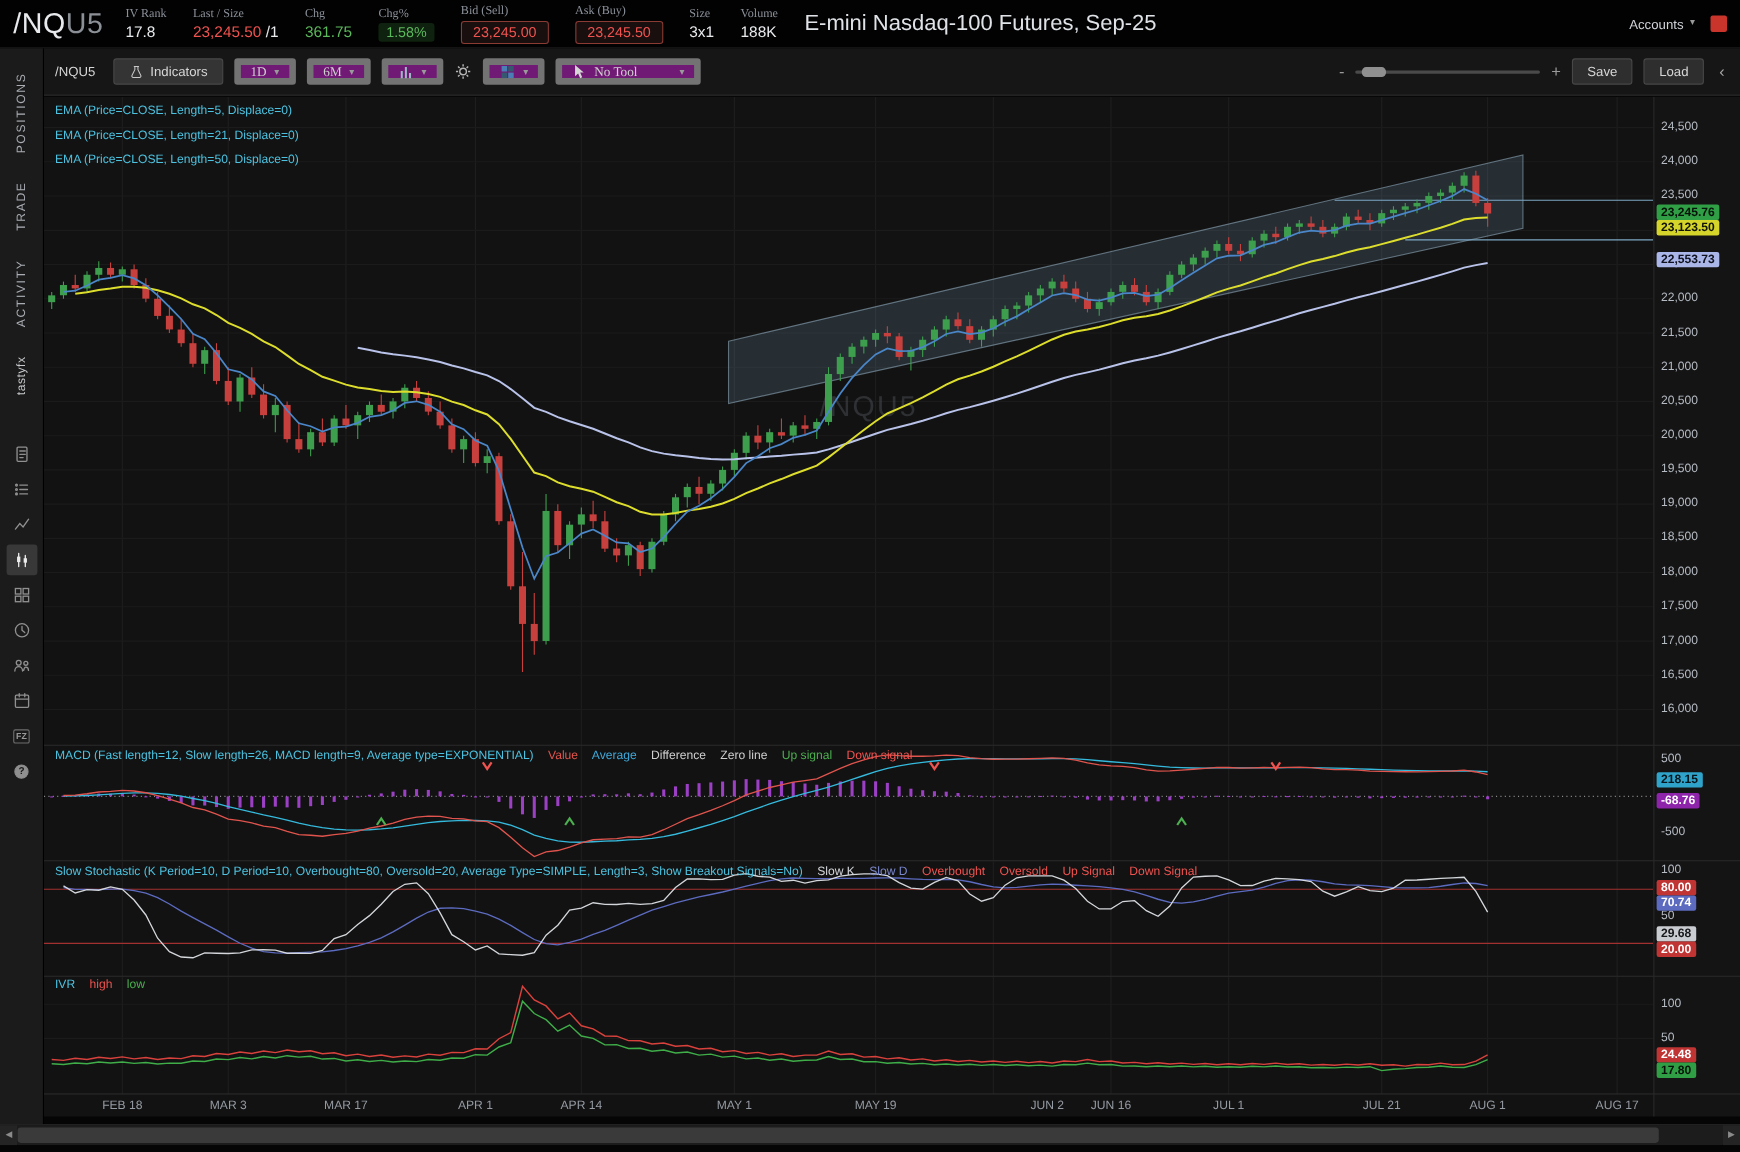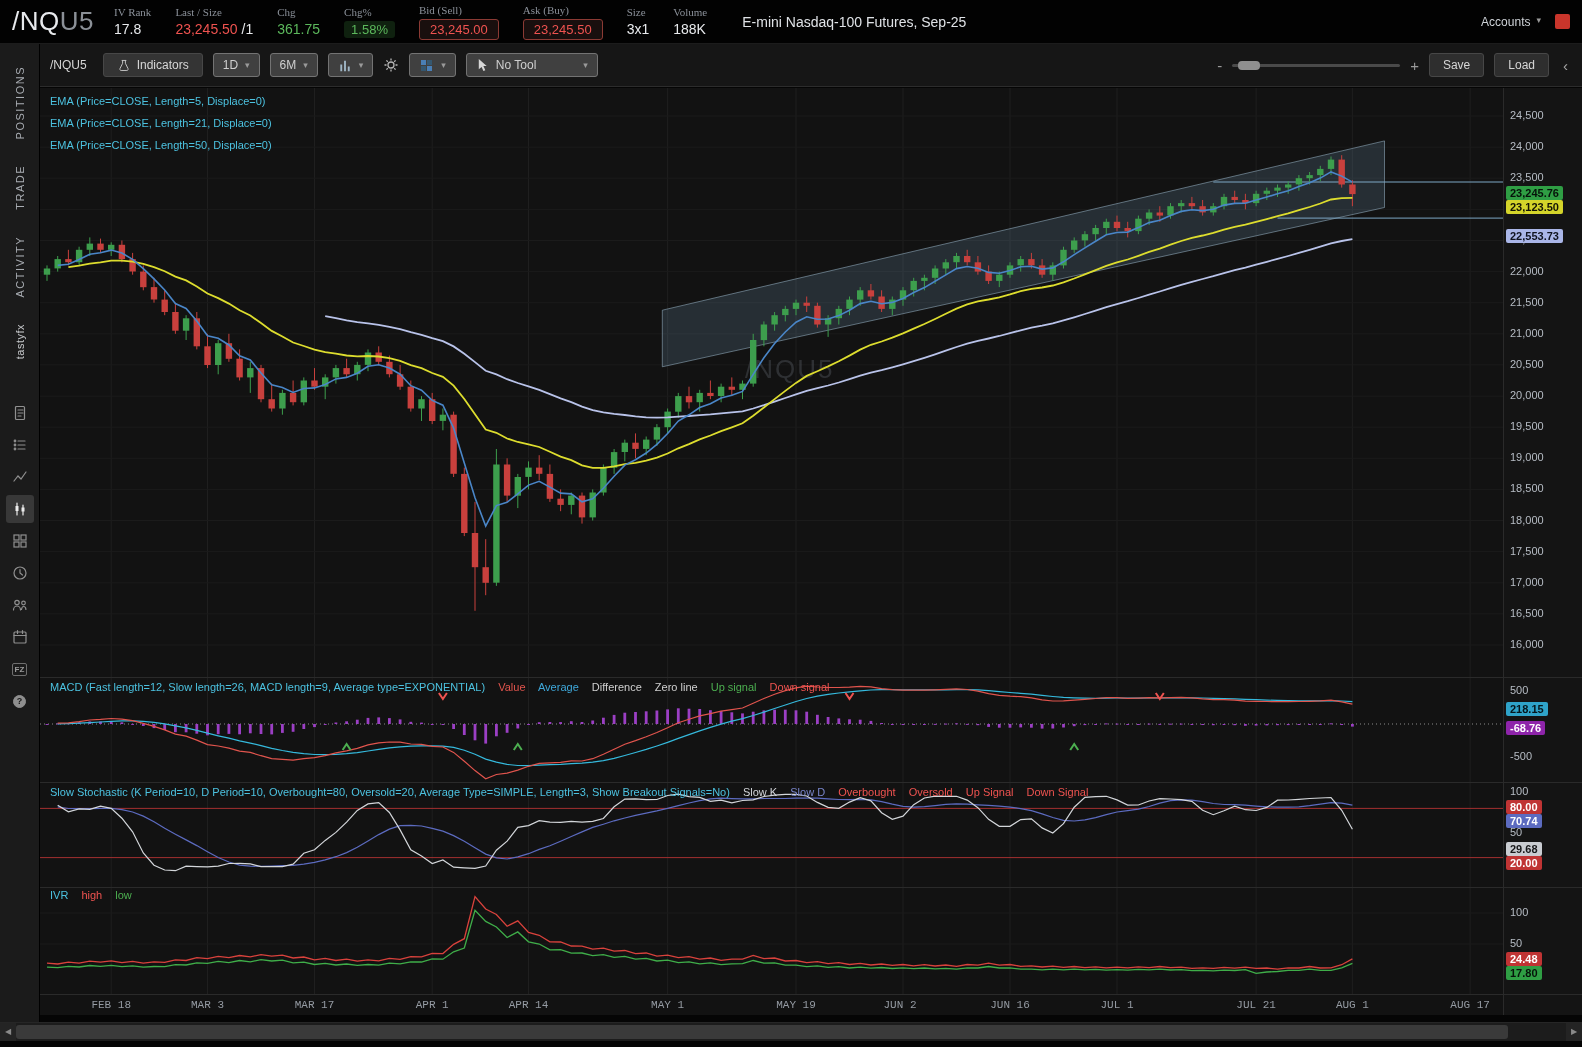--- a/index.html
+++ b/index.html
@@ -13,21 +13,21 @@
   .sym { font-size:26px; color:#e8eaed; margin-right:20px; letter-spacing:0.5px; }
   .sym .dim { color:#8b9097; }
   .hfield { display:flex; flex-direction:column; gap:3px; margin-right:24px; align-items:flex-start; }
   .hlabel { font-size:11px; color:#8b919a; white-space:nowrap;font-family:Liberation Serif, serif; }
   .hval { font-size:14px; color:#e8eaed; white-space:nowrap; }
   .red { color:#ef5350; }
   .grn { color:#5cb85c; }
   .pct-pill { background:rgba(76,175,80,.18); color:#5cb85c; padding:1px 7px; border-radius:3px; font-size:13px; }
   .pricebox { border:1px solid #8b3a34; background:#190f0e; color:#ef5350; font-size:13px;
     padding:2px 10px; border-radius:3px; }
-  .hdesc { font-size:14px; color:#dfe2e6; margin-left:11px; white-space:nowrap; }
+  .hdesc { font-size:20px; color:#dfe2e6; margin-left:0; white-space:nowrap; }
   .accounts { margin-left:auto; display:flex; align-items:flex-start; gap:6px; font-size:12px; color:#cfd3d8; cursor:pointer; }
   .accounts .chev { font-size:9px; color:#9a9a9a; }
   .alert-sq { width:15px; height:15px; background:#c9352b; border-radius:2px; margin-left:14px; }
 
   
   #rail { position:absolute; left:0; top:44px; width:40px; height:978px; background:#1b1b1b;
     border-right:1px solid #000; display:flex; flex-direction:column; align-items:center; padding-top:22px; }
   .rail-tab { writing-mode:vertical-rl; transform:rotate(180deg); font-size:11px; letter-spacing:1.5px;
     color:#a9adb3; margin-bottom:26px; cursor:pointer; white-space:nowrap; }
   .rail-tab.brand { color:#c7c9cc; letter-spacing:0.5px; }
@@ -38,22 +38,22 @@
   .rail-txt { font-size:8px; font-weight:bold; color:#9a9a9a; border:1px solid #6f6f6f; border-radius:2px; padding:1px 2px; }
   .rail-txt.round { border-radius:50%; width:13px; height:13px; line-height:11px; text-align:center; padding:0;
     font-size:9px; background:#8f8f8f; color:#1a1a1a; border-color:#8f8f8f; }
 
   
   #tbar { position:absolute; left:40px; top:44px; width:1542px; height:43px; background:#161616;
     border-bottom:1px solid #2c2c2c; display:flex; align-items:center; gap:10px; padding:0 10px; }
   .tb-sym { font-size:12px; color:#d6d6d6; margin-right:6px; }
   .tb-btn { display:flex; align-items:center; gap:6px; background:#2e2e2e; border:1px solid #474747;
     color:#d6d6d6; height:24px; padding:0 13px; border-radius:3px; font-size:12px; cursor:pointer; }
-  .tb-dd { display:flex; align-items:center; gap:7px; background:#404040; border:1px solid #737373;
-    color:#cfcfcf; height:24px; padding:0 9px; border-radius:3px; font-size:12px; cursor:pointer; }
+  .tb-dd { display:flex; align-items:center; gap:7px; background:#701a75; border:6px solid #737373;
+    color:#cfcfcf; height:24px; padding:0 9px; border-radius:3px; font-size:12px; cursor:pointer;font-family:Liberation Serif, serif; }
   .tb-dd .chev, .tb-btn .chev { font-size:9px; color:#9a9a9a; }
   .tb-icon { background:none; border:none; color:#b5b5b5; cursor:pointer; height:24px; display:flex; align-items:center; }
   .tool-dd { width:132px; }
   .tool-dd .chev { margin-left:auto; }
   .tb-spacer { flex:1; }
   .zoomsym { color:#9a9a9a; font-size:15px; cursor:pointer; }
   .zoom-track { width:168px; height:3px; background:#4a4a4a; border-radius:2px; position:relative; cursor:pointer; }
   .zoom-handle { position:absolute; left:6px; top:-3px; width:22px; height:9px; background:#8f8f8f; border-radius:4px; }
   .collapse { background:none; border:none; color:#a5a5a5; font-size:15px; cursor:pointer; padding:0 4px; }
 
@@ -61,21 +61,21 @@
   #plots-bg { position:absolute; left:40px; top:88px; width:1463px; height:927px; background:#121212; }
   #main-plot  { position:absolute; left:40px; top:88px;  width:1463px; height:590px; }
   #macd-plot  { position:absolute; left:40px; top:678px; width:1463px; height:105px; }
   #stoch-plot { position:absolute; left:40px; top:783px; width:1463px; height:105px; }
   #ivr-plot   { position:absolute; left:40px; top:888px; width:1463px; height:107px; }
   #axis-col { position:absolute; left:1503px; top:88px; width:79px; height:927px; background:#141414;
     border-left:1px solid #2a2a2a; }
   .axlab { position:absolute; left:6px; font-size:11px; color:#b6bcc4; white-space:nowrap; }
   .bubble { position:absolute; left:2px; font-size:11px; padding:1px 4px; border-radius:2px; font-weight:bold; white-space:nowrap; }
   #time-axis { position:absolute; left:0; top:995px; width:1582px; height:20px; }
-  .tlab { position:absolute; top:4px; transform:translateX(-50%); font-size:11px; color:#959ba3; white-space:nowrap;font-family:Liberation Mono, monospace; }
+  .tlab { position:absolute; top:4px; transform:translateX(-50%); font-size:11px; color:#959ba3; white-space:nowrap; }
   .sep { position:absolute; left:40px; width:1542px; height:1px; background:#2a2a2a; }
 
   
   .legend { position:absolute; left:50px; font-size:11px; white-space:nowrap; z-index:5; }
   .legend span { margin-right:10px; }
   .ema-legend div { line-height:22px; color:#4cc2e0; }
   .lg-cyan{color:#4cc2e0} .lg-red{color:#e0544d} .lg-blue{color:#3fa9db} .lg-white{color:#cfcfcf}
   .lg-green{color:#4caf50} .lg-red2{color:#ef5350} .lg-gray{color:#d3d6da} .lg-indigo{color:#7986cb}
 
   
@@ -809,21 +809,21 @@
     <div class="bubble" style="top: 877.822px; background: rgb(47, 158, 68); color: rgb(6, 19, 10);">17.80</div>
   </div>
 <div id="time-axis">
     <span class="tlab" style="left: 111.2px;">FEB 18</span>
     <span class="tlab" style="left: 207.5px;">MAR 3</span>
     <span class="tlab" style="left: 314.5px;">MAR 17</span>
     <span class="tlab" style="left: 432.2px;">APR 1</span>
     <span class="tlab" style="left: 528.5px;">APR 14</span>
     <span class="tlab" style="left: 667.6px;">MAY 1</span>
     <span class="tlab" style="left: 796px;">MAY 19</span>
-    <span class="tlab" style="left: 900px;">JUN 2</span>
+    <span class="tlab" style="left: 952px;">JUN 2</span>
     <span class="tlab" style="left: 1010px;">JUN 16</span>
     <span class="tlab" style="left: 1117px;">JUL 1</span>
     <span class="tlab" style="left: 1256.1px;">JUL 21</span>
     <span class="tlab" style="left: 1352.4px;">AUG 1</span>
     <span class="tlab" style="left: 1470.1px;">AUG 17</span>
   </div>
 
 <div class="sep" style="top:677px"></div>
 <div class="sep" style="top:782px"></div>
 <div class="sep" style="top:887px"></div>

